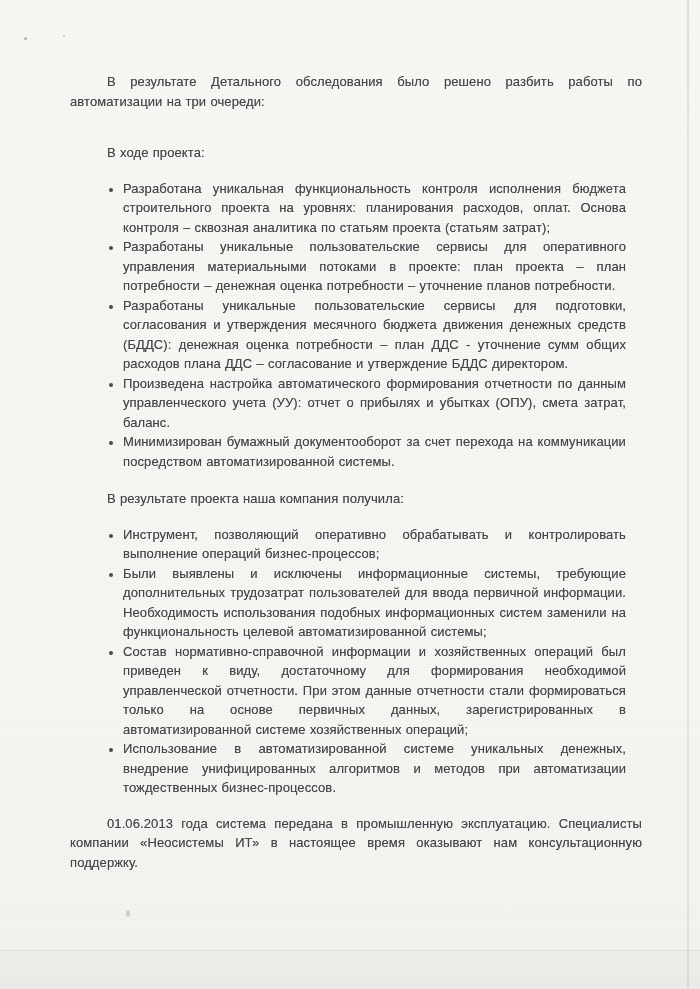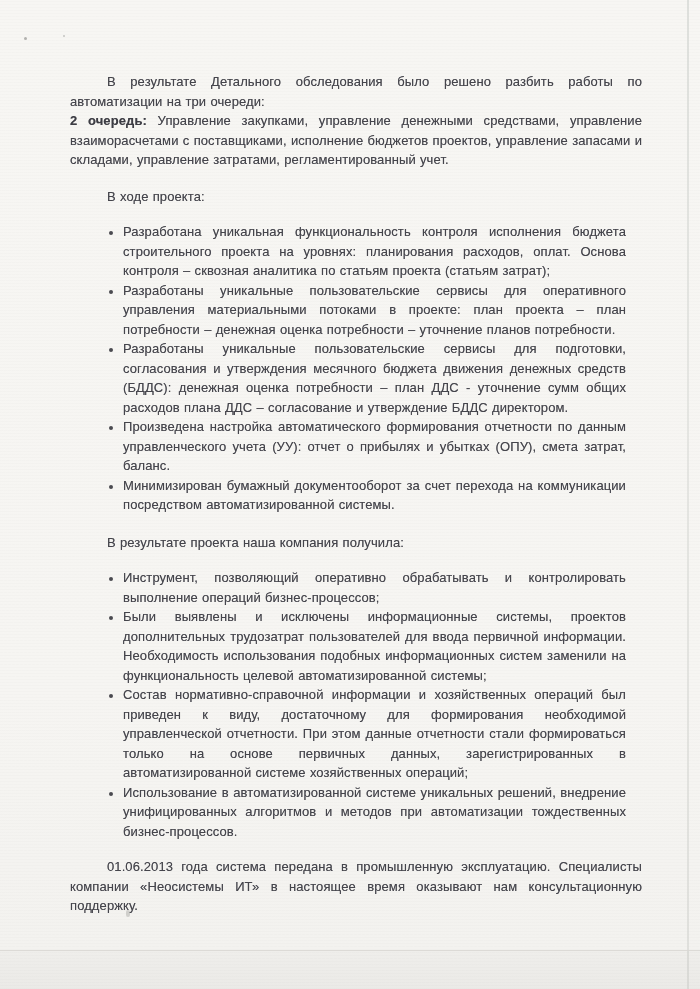--- a/index.html
+++ b/index.html
@@ -30,21 +30,21 @@
     left: 70px;
     top: 72px;
     width: 572px;
     text-align: justify;
     letter-spacing: 0.1px;
     word-spacing: 0.5px;
     text-shadow: 0 0 0.6px rgba(70,70,78,0.55);
   }
   p { margin: 0; }
   .indent { text-indent: 37px; }
-  .gap-sm { margin-top: 17px; }
+  .gap-sm { margin-top: 32px; }
   .gap-xs { margin-top: 18px; }
   .gap-md { }
   .queue-label { font-weight: bold; color: #3d3d44; }
   ul.bullets {
     margin: 16px;
     padding-left: 37px;
     list-style-type: disc;
   }
   ul.bullets li {
     text-align: justify;
@@ -66,43 +66,39 @@
 </head>
 <body>
 
 <div class="page">
 
   <div class="content">
 
     <p class="indent">В результате Детального обследования было решено разбить работы по автоматизации на три очереди:</p>
 
 
-    <p>
-      <span class="queue-label">2 очередь:</span>
-      <span>Управление закупками, управление денежными средствами, управление взаиморасчетами с поставщиками, исполнение бюджетов проектов, управление запасами и складами, управление затратами, регламентированный учет.</span>
-    </p>
 
 
     <p class="indent gap-sm">В ходе проекта:</p>
 
     <ul class="bullets">
       <li>Разработана уникальная функциональность контроля исполнения бюджета строительного проекта на уровнях: планирования расходов, оплат. Основа контроля – сквозная аналитика по статьям проекта (статьям затрат);</li>
       <li>Разработаны уникальные пользовательские сервисы для оперативного управления материальными потоками в проекте: план проекта – план потребности – денежная оценка потребности – уточнение планов потребности.</li>
       <li>Разработаны уникальные пользовательские сервисы для подготовки, согласования и утверждения месячного бюджета движения денежных средств (БДДС): денежная оценка потребности – план ДДС - уточнение сумм общих расходов плана ДДС – согласование и утверждение БДДС директором.</li>
       <li>Произведена настройка автоматического формирования отчетности по данным управленческого учета (УУ): отчет о прибылях и убытках (ОПУ), смета затрат, баланс.</li>
       <li>Минимизирован бумажный документооборот за счет перехода на коммуникации посредством автоматизированной системы.</li>
     </ul>
 
     <p class="indent gap-xs">В результате проекта наша компания получила:</p>
 
     <ul class="bullets">
       <li>Инструмент, позволяющий оперативно обрабатывать и контролировать выполнение операций бизнес-процессов;</li>
-      <li>Были выявлены и исключены информационные системы, проектов дополнительных трудозатрат пользователей для ввода первичной информации. Необходимость использования подобных информационных систем заменили на функциональность целевой автоматизированной системы;</li>
+      <li>Были выявлены и исключены информационные системы, требующие дополнительных трудозатрат пользователей для ввода первичной информации. Необходимость использования подобных информационных систем заменили на функциональность целевой автоматизированной системы;</li>
       <li>Состав нормативно-справочной информации и хозяйственных операций был приведен к виду, достаточному для формирования необходимой управленческой отчетности. При этом данные отчетности стали формироваться только на основе первичных данных, зарегистрированных в автоматизированной системе хозяйственных операций;</li>
-      <li>Использование в автоматизированной системе уникальных решений, внедрение унифицированных алгоритмов и методов при автоматизации тождественных бизнес-процессов.</li>
+      <li>Использование в автоматизированной системе уникальных денежных, внедрение унифицированных алгоритмов и методов при автоматизации тождественных бизнес-процессов.</li>
     </ul>
 
     <p class="indent gap-md">01.06.2013 года система передана в промышленную эксплуатацию. Специалисты компании «Неосистемы ИТ» в настоящее время оказывают нам консультационную поддержку.</p>
 
   </div>
 
   <div class="artifact speck-1"></div>
   <div class="artifact speck-2"></div>
   <div class="artifact speck-3"></div>
   <div class="artifact vline-right"></div>

